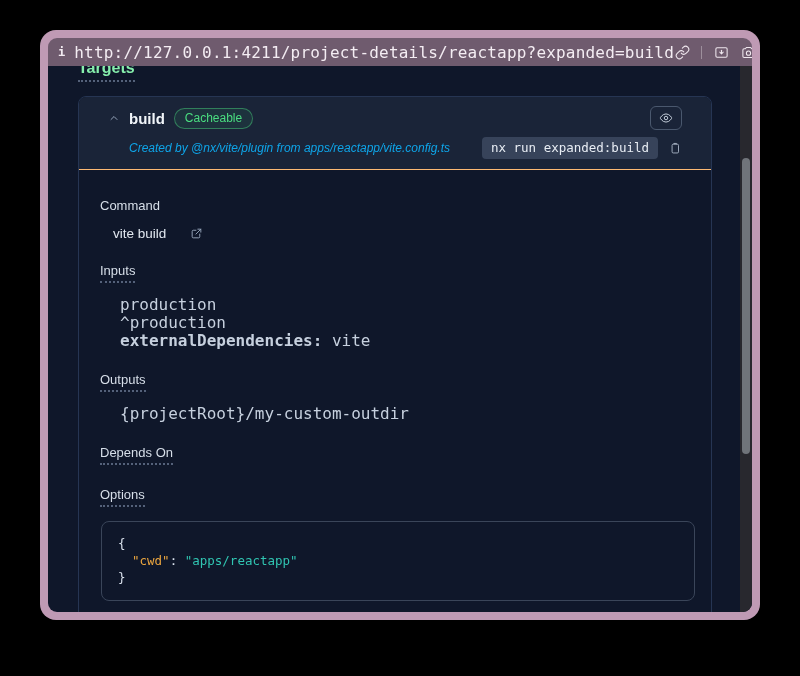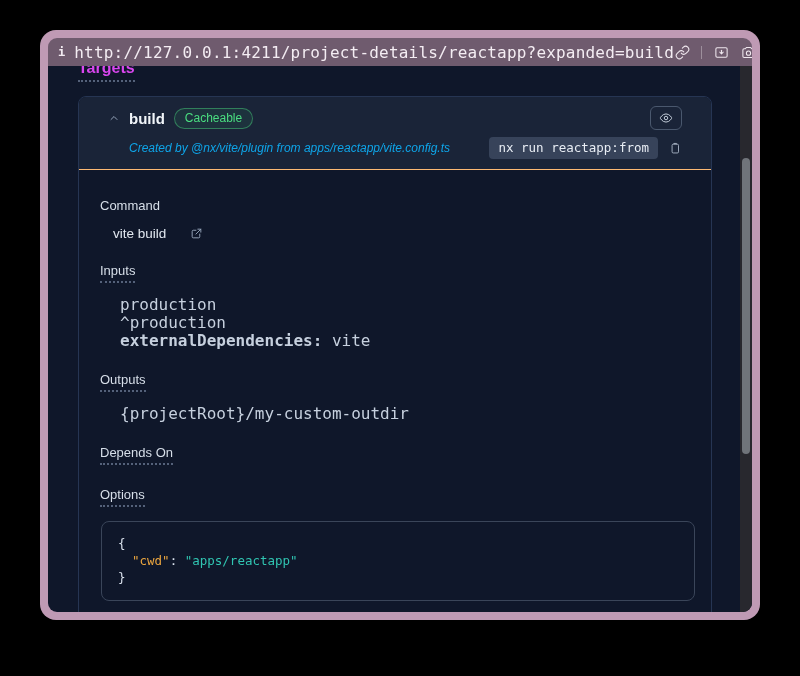--- a/index.html
+++ b/index.html
@@ -34,21 +34,21 @@
   .tb-icon { display:flex; align-items:center; justify-content:center; width:16px; height:16px; cursor:pointer; }
   .tb-icon svg { width:15px; height:15px; stroke:#efe7ee; fill:none; stroke-width:1.7; stroke-linecap:round; stroke-linejoin:round; }
   .tb-sep { width:1px; height:13px; background:rgba(255,255,255,0.32); }
 
   
   .content-row { flex:1; display:flex; min-height:0; background:#0f172a; }
   .content { flex:1; min-width:0; overflow:hidden; padding-left:30px; position:relative; }
   .scrollbar { flex:0 0 12px; background:#28282e; position:relative; }
   .scroll-thumb { position:absolute; left:2px; width:8px; top:92px; height:296px; background:#70747a; border-radius:4px; }
 
-  .page-title { margin-top:-7px; font-size:16px; font-weight:bold; color:#d946ef; }
+  .page-title { margin-top:-7px; font-size:16px; font-weight:bold; color:#86efac; }
   .dotted-u { display:inline-block; border-bottom:2px dotted #54617a; padding-bottom:3px; }
 
   
   .card { margin:14px 28px 0 0; border:1px solid #263553; border-radius:8px; background:#0f172a; }
   .card-header { background:#1a2438; padding:9px 29px 10px; border-bottom:1px solid #fdba74; border-radius:7px 7px 0 0; }
   .hrow1 { display:flex; align-items:center; gap:9px; }
   .chev { display:flex; align-items:center; }
   .chev svg { width:12px; height:12px; stroke:#94a3b8; fill:none; stroke-width:2; stroke-linecap:round; stroke-linejoin:round; }
   .target-name { font-size:15px; font-weight:bold; color:#f1f5f9; }
   .badge {
@@ -174,21 +174,21 @@
               <span class="badge">Cacheable</span>
               <button class="eye-btn">
                 <svg viewBox="0 0 24 24">
                     <path d="M2 12s3.5-7 10-7 10 7 10 7-3.5 7-10 7S2 12 2 12z"></path>
                     <circle cx="12" cy="12" r="3"></circle>
                   </svg>
               </button>
             </div>
             <div class="hrow2">
               <span class="created-by">Created by @nx/vite/plugin from apps/reactapp/vite.config.ts</span>
-              <span class="chip">nx run reactapp:from</span>
+              <span class="chip">nx run expanded:build</span>
               <span class="copy-btn">
                 <svg viewBox="0 0 24 24">
                     <rect x="7" y="5.5" width="11" height="15" rx="2"></rect>
                     <path d="M10 5.5V4.2h4.5v1.3"></path>
                   </svg>
               </span>
             </div>
           </div>
 
           <div class="card-body">

